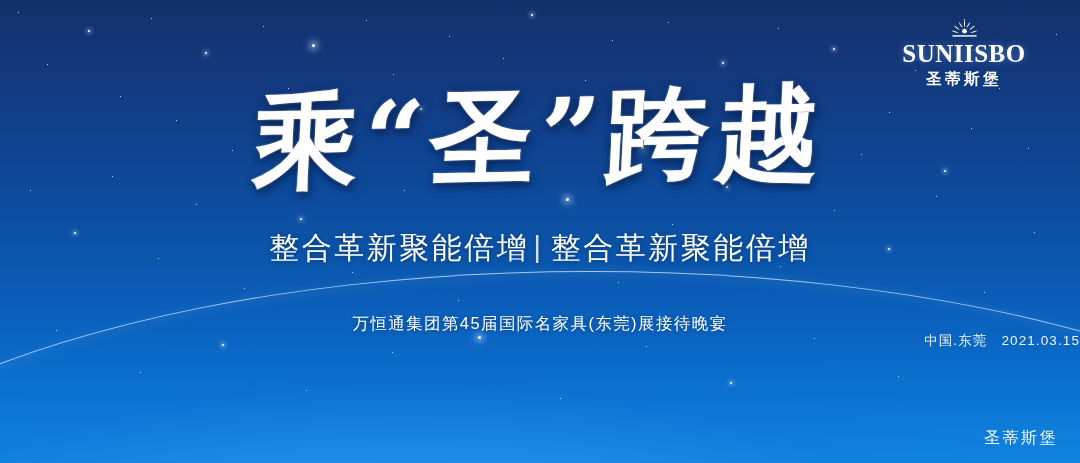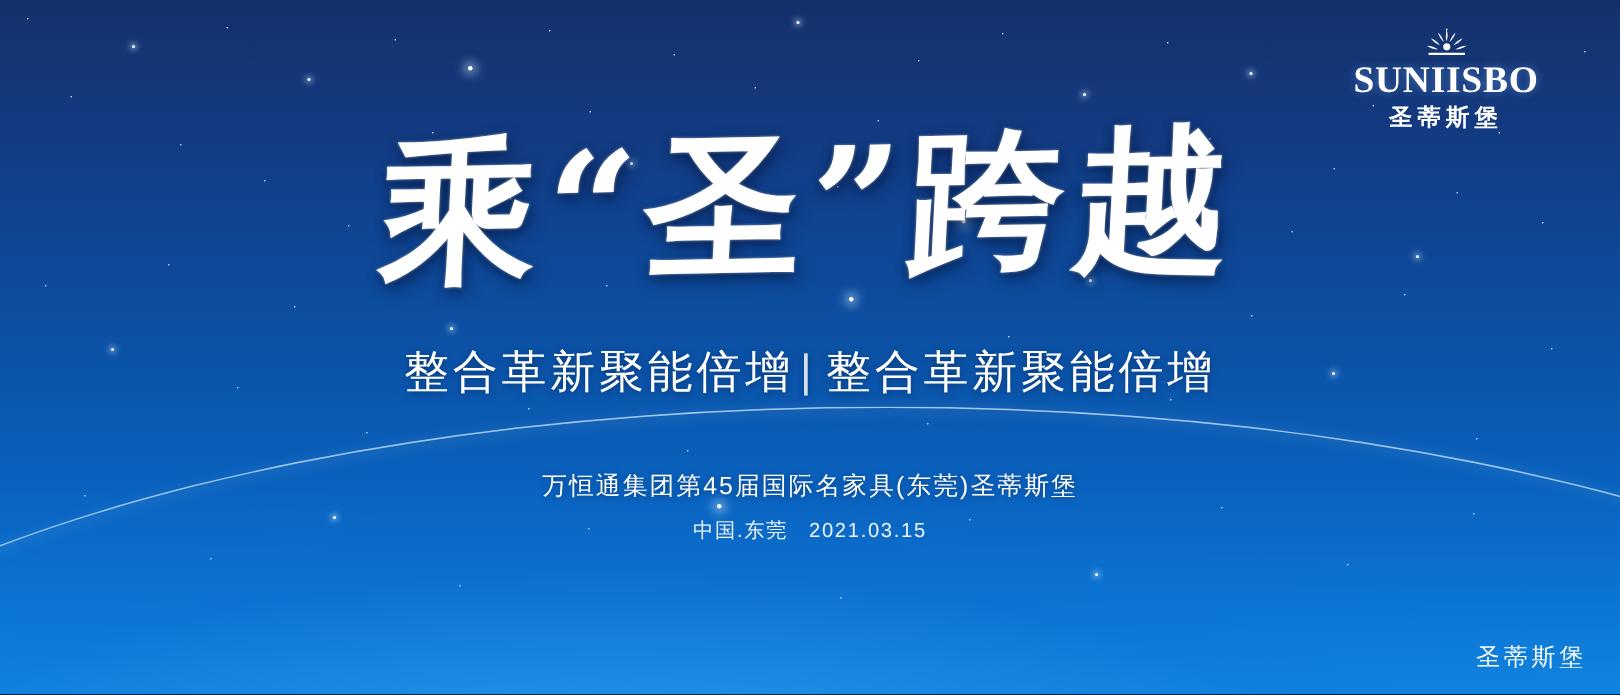--- a/index.html
+++ b/index.html
@@ -177,24 +177,24 @@
     font-size: 16.5px;
     font-weight: 400;
     letter-spacing: 1.4px;
     white-space: nowrap;
     text-shadow: 0 1px 4px rgba(5, 25, 65, 0.45);
   }
 
   
   .meta-line {
     position: absolute;
-    top: 345px;
+    top: 332px;
     left: 0;
     right: 0;
-    text-align: center;
+    text-align: right;
     color: rgba(255, 255, 255, 0.93);
     font-size: 13.5px;
     font-weight: 400;
     letter-spacing: 1.1px;
     white-space: nowrap;
   }
   .meta-line .place { margin-right: 14px; }
 
   
   .watermark {
@@ -309,21 +309,21 @@
     <span class="logo-word">SUNIISBO</span>
     <span class="logo-cn">圣蒂斯堡</span>
   </div>
 
   <div class="headline">乘“圣”跨越</div>
 
   <div class="subtitle">
     <span>整合革新聚能倍增</span><span class="sep">|</span><span>整合革新聚能倍增</span>
   </div>
 
-  <div class="event-line">万恒通集团第45届国际名家具(东莞)圣蒂斯堡</div>
+  <div class="event-line">万恒通集团第45届国际名家具(东莞)展接待晚宴</div>
 
   <div class="meta-line">
     <span class="place">中国.东莞</span><span>2021.03.15</span>
   </div>
 
   <div class="watermark">圣蒂斯堡</div>
 
 </div>
 
 </body></html>

